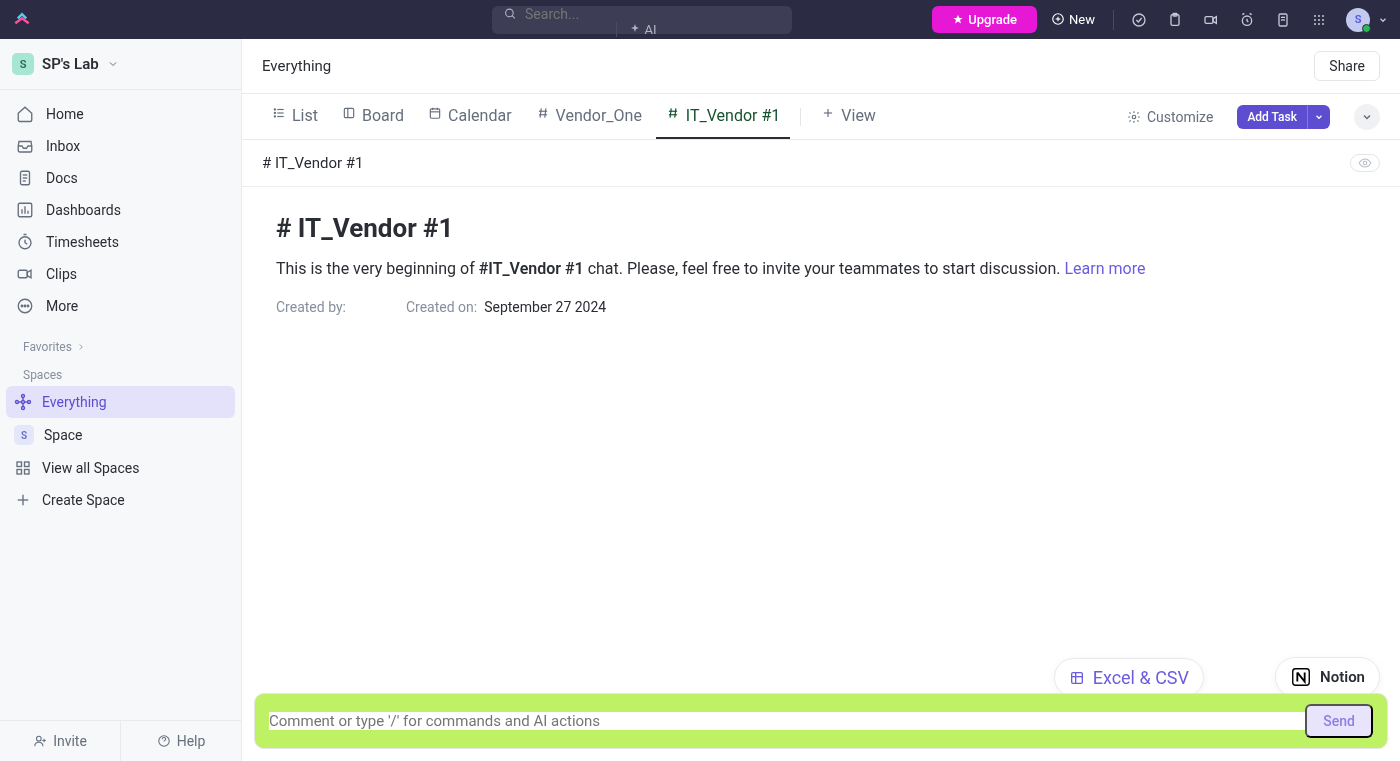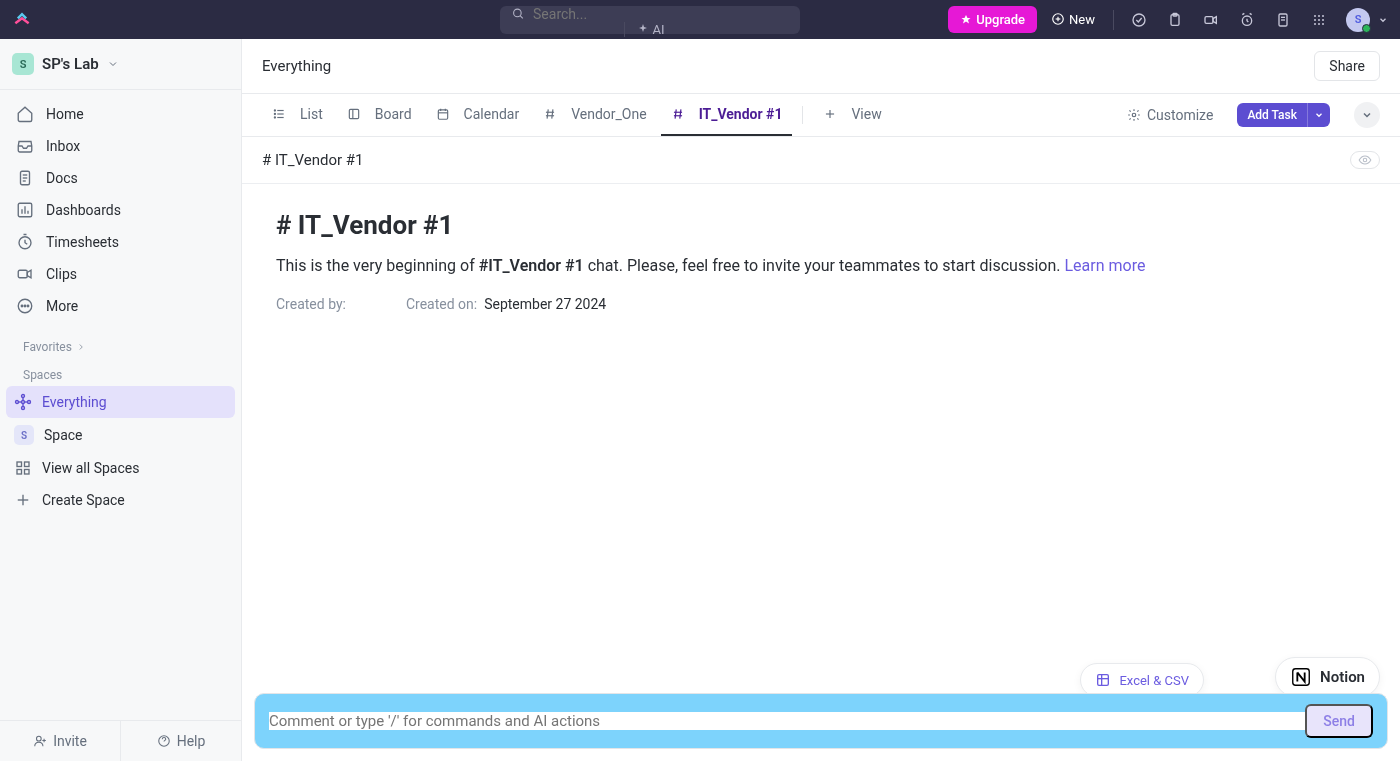--- a/index.html
+++ b/index.html
@@ -6,21 +6,21 @@
   body { width: 1400px; height: 761px; overflow: hidden; background: #fff; }
   
   
   .topbar { height: 39px; background: #2b2b43; display: flex; align-items: center; padding: 0 12px; }
   .logo { width: 20px; height: 20px; margin-right: auto; }
   .search-wrap { display: flex; align-items: center; background: #3d3d55; border-radius: 6px; height: 28px; margin-left: 320px; flex-direction: column; }
   .search-box { display: flex; align-items: center; padding: 0 12px; flex: 1; width: 300px; }
   .search-box input { background: transparent; border: none; outline: none; color: #b4b4c7; font-size: 14px; width: 100%; }
   .ai-btn { display: flex; align-items: center; gap: 4px; padding: 0 12px; border-left: 1px solid #4a4a60; color: #b4b4c7; font-size: 13px; height: 100%; }
   .tb-right { margin-left: auto; display: flex; align-items: center; gap: 6px; }
-  .upgrade-btn { background: #e618d6; color: #fff; border-radius: 6px; padding: 6px 12px; font-size: 13px; font-weight: 500; display: flex; align-items: center; gap: 4px; }
+  .upgrade-btn { background: #e618d6; color: #fff; border-radius: 6px; padding: 6px 20px; font-size: 13px; font-weight: 500; display: flex; align-items: center; gap: 4px; }
   .new-btn { color: #fff; display: flex; align-items: flex-start; gap: 4px; font-size: 13px; padding: 0 8px; }
   .tb-divider { width: 1px; height: 20px; background: #4a4a60; margin: 0 4px; }
   .tb-icon { width: 30px; height: 30px; display: flex; align-items: center; justify-content: center; color: #c7c7d8; border-radius: 4px; }
   .avatar-sm { width: 24px; height: 24px; border-radius: 50%; background: #c4c9f0; color: #4f5be0; font-size: 11px; font-weight: 600; display:flex; align-items:center; justify-content:center; position:relative; margin-left:6px;}
   .avatar-sm::after { content:''; position:absolute; bottom:-1px; right:-1px; width:7px; height:7px; background:#2db65b; border-radius:50%; border:1.5px solid #2b2b43;}
   .chev-sm { color:#c7c7d8; margin-left:2px;}
 
   .layout { display: flex; height: calc(100% - 39px); }
 
   
@@ -41,22 +41,22 @@
   .sb-foot-btn { flex: 1; display: flex; align-items: center; justify-content: center; gap: 6px; padding: 12px 0; color: #656f7d; font-size: 14px; }
   .sb-foot-btn + .sb-foot-btn { border-left: 1px solid #e8eaed; }
 
   
   .main { flex: 1; display: flex; flex-direction: column; position: relative; }
   .crumb-row { display: flex; align-items: center; justify-content: space-between; padding: 12px 20px; border-bottom: 1px solid #e8eaed; }
   .crumb { font-size: 15px; color: #2a2e34; }
   .share-btn { border: 1px solid #e3e5e8; border-radius: 6px; padding: 6px 14px; font-size: 14px; color: #2a2e34; background:#fff;}
 
   .tabs-row { display: flex; align-items: center; padding: 0 20px; border-bottom: 1px solid #e8eaed; gap: 4px; }
-  .tab { display: flex; align-items: center; gap: 14px; padding: 12px 10px; color: #656f7d; font-size: 14px; border-bottom: 2px solid transparent; cursor:pointer;}
-  .tab.active { color: #4c1d95; border-bottom-color: #2a2e34; font-weight: 700; }
+  .tab { display: flex; align-items: flex-start; gap: 6px; padding: 12px 10px; color: #656f7d; font-size: 16px; border-bottom: 2px solid transparent; cursor:pointer;}
+  .tab.active { color: #14532d; border-bottom-color: #2a2e34; font-weight: 400; }
   .tab-icon { width: 14px; height: 14px; }
   .tabs-divider { width: 1px; height: 18px; background: #e3e5e8; margin: 0 6px; }
   .tabs-right { margin-left: auto; display: flex; align-items: center; gap: 24px; }
   .customize { display: flex; align-items: center; gap: 6px; color: #656f7d; font-size: 14px; }
   .add-task-grp { display:flex; }
   .add-task-btn { background: #5c4dd1; color: #fff; border-radius: 6px 0 0 6px; padding: 5px 10px; font-size: 12px; font-weight: 500; }
   .add-task-chev { background: #5c4dd1; color:#fff; border-radius:0 6px 6px 0; padding:5px 6px; border-left:1px solid rgba(255,255,255,.25); display:flex; align-items:center;}
   .round-btn { width: 26px; height: 26px; border-radius: 50%; background: #f0f1f3; display:flex; align-items:center; justify-content:center; color:#656f7d;}
 
   .sub-row { display: flex; align-items: center; justify-content: space-between; padding: 14px 20px; border-bottom: 1px solid #eceef1; }
@@ -67,26 +67,26 @@
   .big-title { font-size: 26px; font-weight: 700; color: #2a2e34; margin-bottom: 14px; }
   .desc { font-size: 16px; color: #2a2e34; line-height: 1.5; }
   .desc .bold { font-weight: 600; }
   .learn-link { color: #6b5ce0; }
   .meta-row { display: flex; gap: 60px; margin-top: 18px; font-size: 14px; }
   .meta-label { color: #87909e; }
   .meta-val { color: #2a2e34; }
 
   
   .composer-wrap { position: absolute; bottom: 12px; left: 12px; right: 12px; }
-  .composer { display: flex; align-items: center; border: 1px solid #e3e5e8; border-radius: 10px; padding: 10px 14px; background:#7dd3fc; }
+  .composer { display: flex; align-items: center; border: 1px solid #e3e5e8; border-radius: 10px; padding: 10px 14px; background:#bef264; }
   .composer input { flex: 1; border: none; outline: none; font-size: 15px; color: #656f7d; }
   .send-btn { background: #e8e4fb; color: #8d7fe6; border-radius: 6px; padding: 7px 16px; font-size: 14px; font-weight: 500; }
 
   
-  .float-pill { position: absolute; bottom: 64px; border: 1px solid #e8eaed; border-radius: 22px; padding: 8px 14px; background: #fff; display: flex; align-items: center; gap: 8px; font-size: 13px; box-shadow: 0 2px 8px rgba(0,0,0,.05);}
+  .float-pill { position: absolute; bottom: 64px; border: 1px solid #e8eaed; border-radius: 22px; padding: 8px 14px; background: #fff; display: flex; align-items: center; gap: 8px; font-size: 18px; box-shadow: 0 2px 8px rgba(0,0,0,.05);}
   .pill-excel { right: 196px; color: #6b5ce0; }
   .pill-notion { right: 20px; color: #2a2e34; font-weight: 600; font-size:15px;}
   .notion-logo { width:22px; height:22px; }
 
   svg { display: block; }
 </style>
 </head>
 <body>
 
 <div class="topbar">

